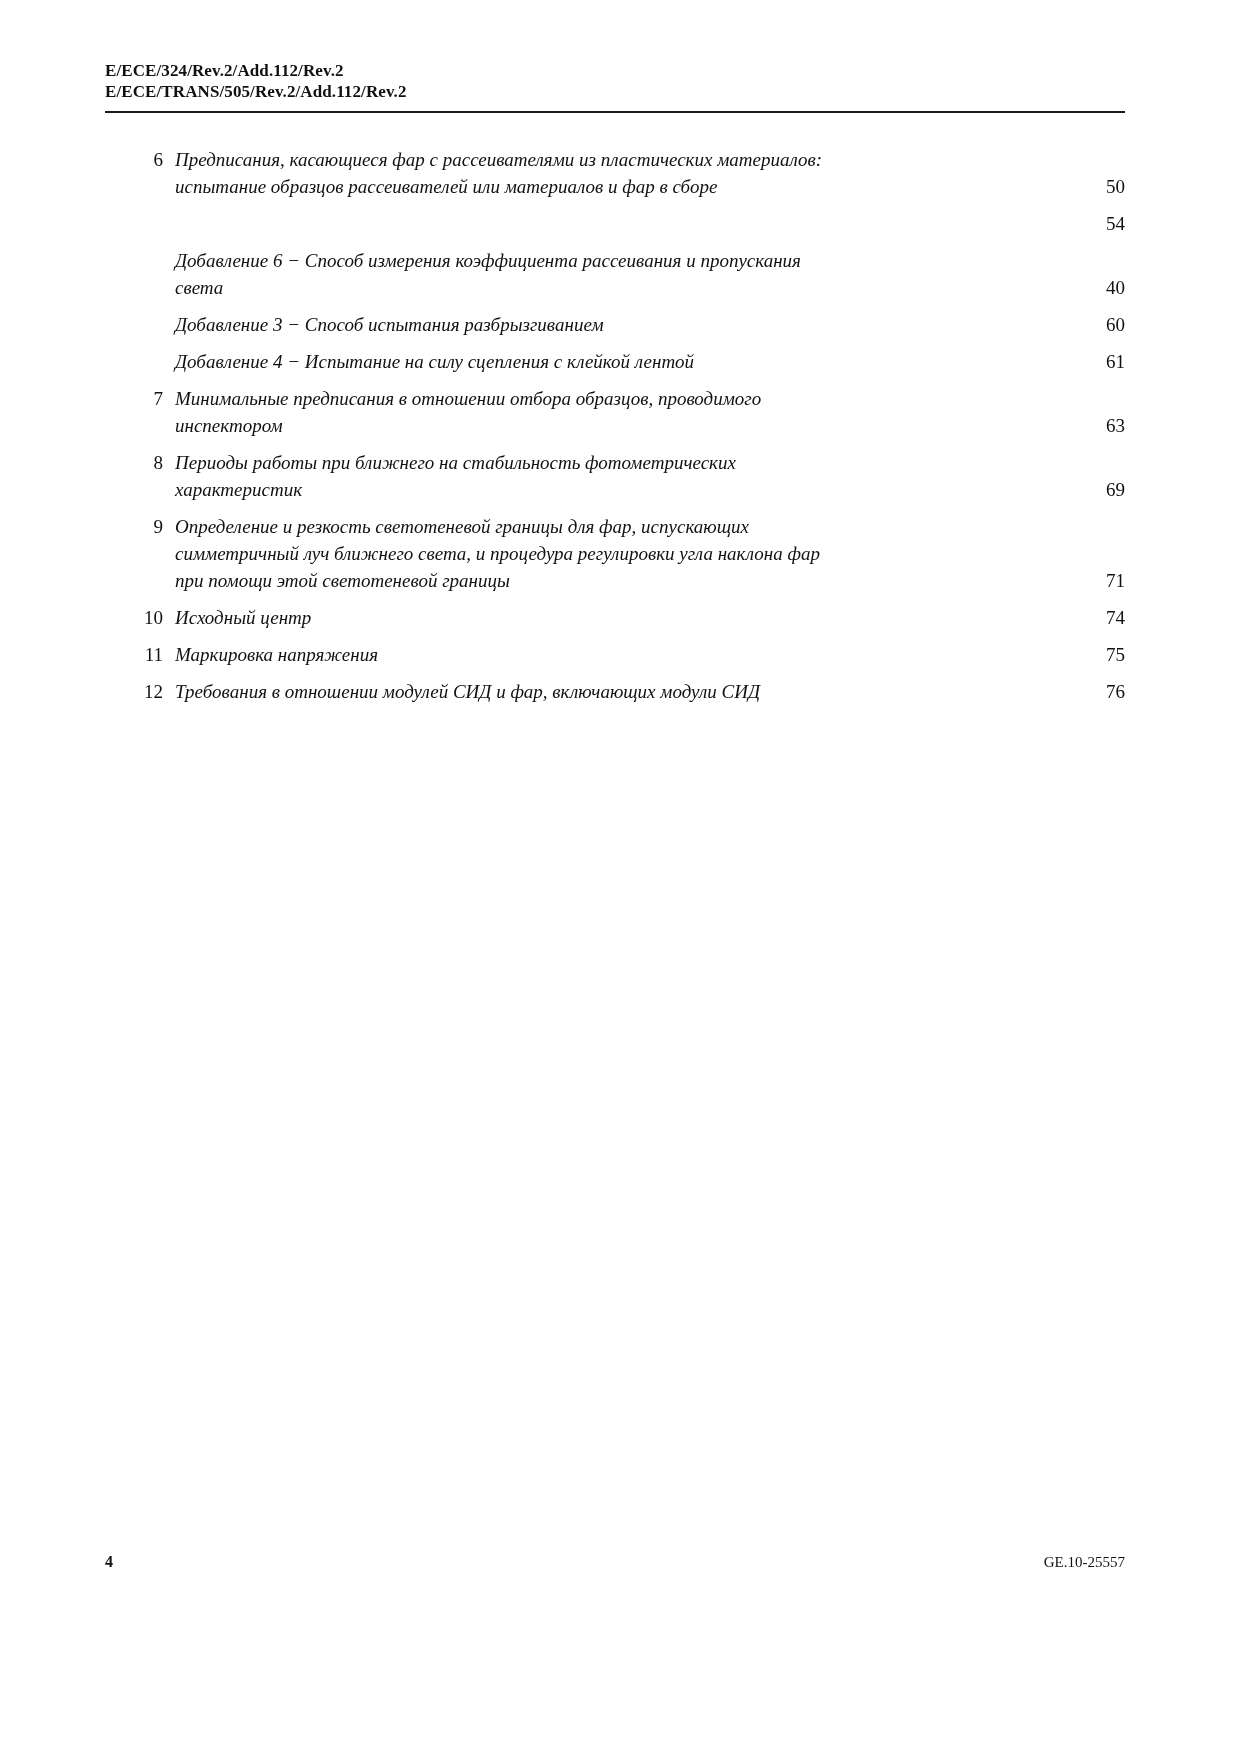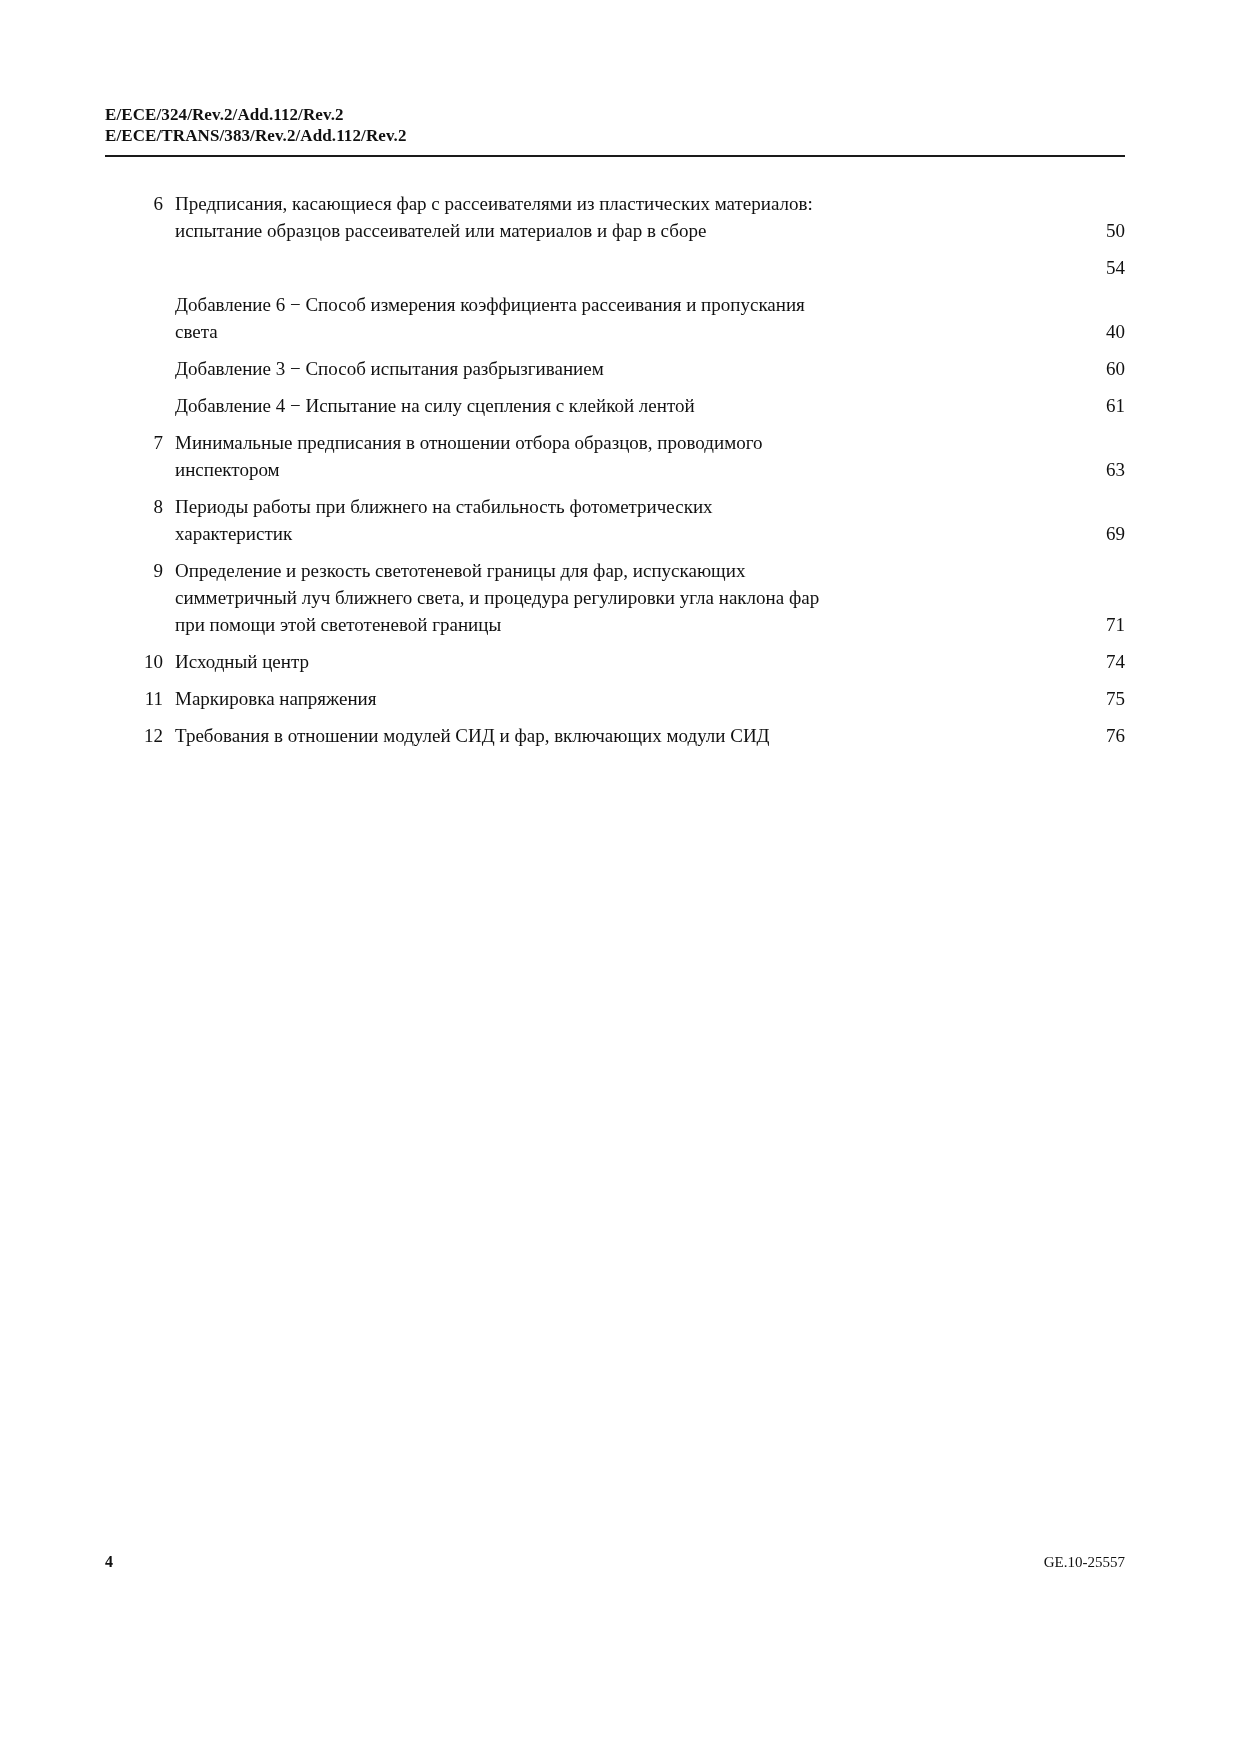--- a/index.html
+++ b/index.html
@@ -17,21 +17,21 @@
   .page {
     position: relative;
     width: 1241px;
     height: 1755px;
     background: #ffffff;
     overflow: hidden;
   }
 
   
   .doc-header {
-    margin: 104px 116px 0 105px;
+    margin: 60px 116px 0 105px;
   }
   .doc-symbol {
     font-weight: bold;
     font-size: 17px;
     line-height: 21px;
     white-space: pre-line;
     letter-spacing: 0.1px;
   }
   .header-rule {
     border: none;
@@ -55,20 +55,21 @@
     width: 70px;
     padding-right: 12px;
     box-sizing: border-box;
     text-align: right;
     align-self: flex-start;
   }
   .toc-text {
     flex: none;
     width: 758px;
     white-space: pre-line;
+    font-style: italic;
   }
   .toc-page {
     flex: 1;
     text-align: right;
     align-self: flex-end;
   }
 
   
   .doc-footer {
     position: absolute;
@@ -88,21 +89,21 @@
     margin-left: 25px;
   }
 </style>
 </head>
 <body>
 
 <div class="page">
 
   <div class="doc-header">
     <div class="doc-symbol">E/ECE/324/Rev.2/Add.112/Rev.2</div>
-    <div class="doc-symbol">E/ECE/TRANS/383/Rev.2/Add.112/Rev.2</div>
+    <div class="doc-symbol">E/ECE/TRANS/505/Rev.2/Add.112/Rev.2</div>
   </div>
   <hr class="header-rule">
 
   <div class="toc">
 
     <div class="toc-row">
       <div class="toc-num">6</div>
       <div class="toc-text">Предписания, касающиеся фар с рассеивателями из пластических материалов:
 испытание образцов рассеивателей или материалов и фар в сборе</div>
       <div class="toc-page">50</div>

